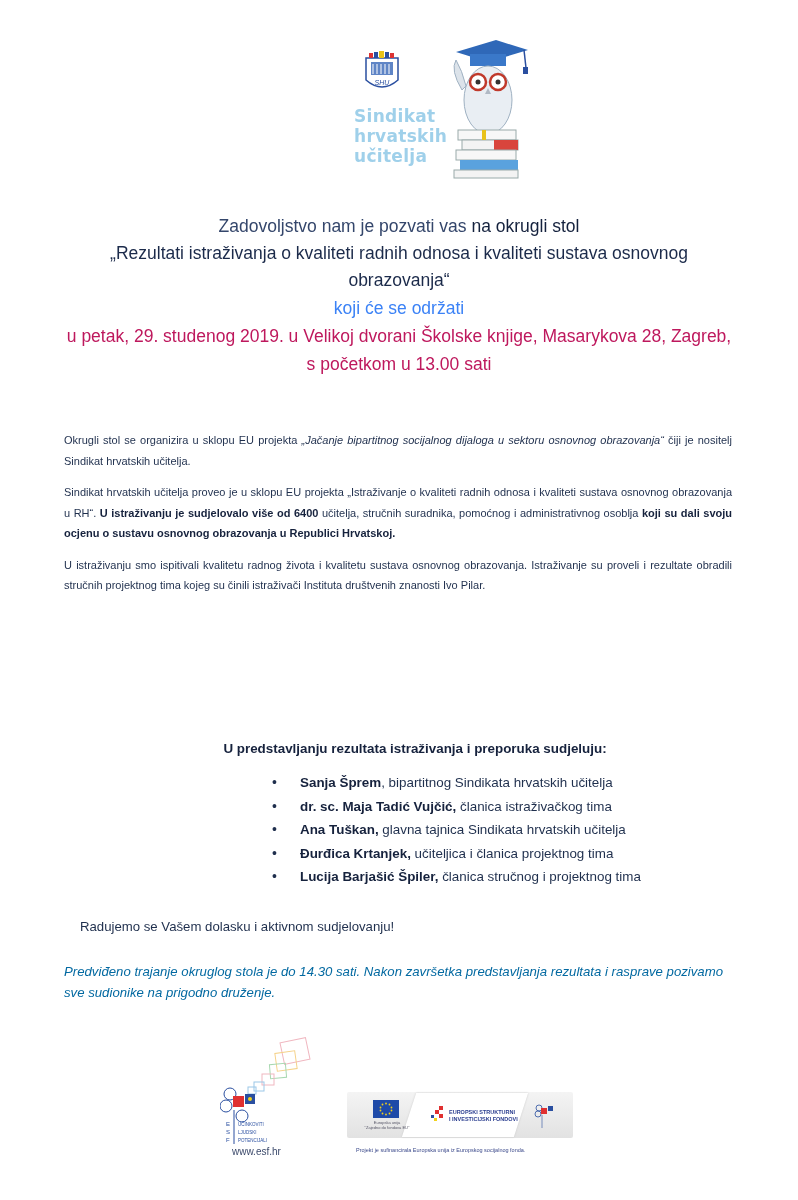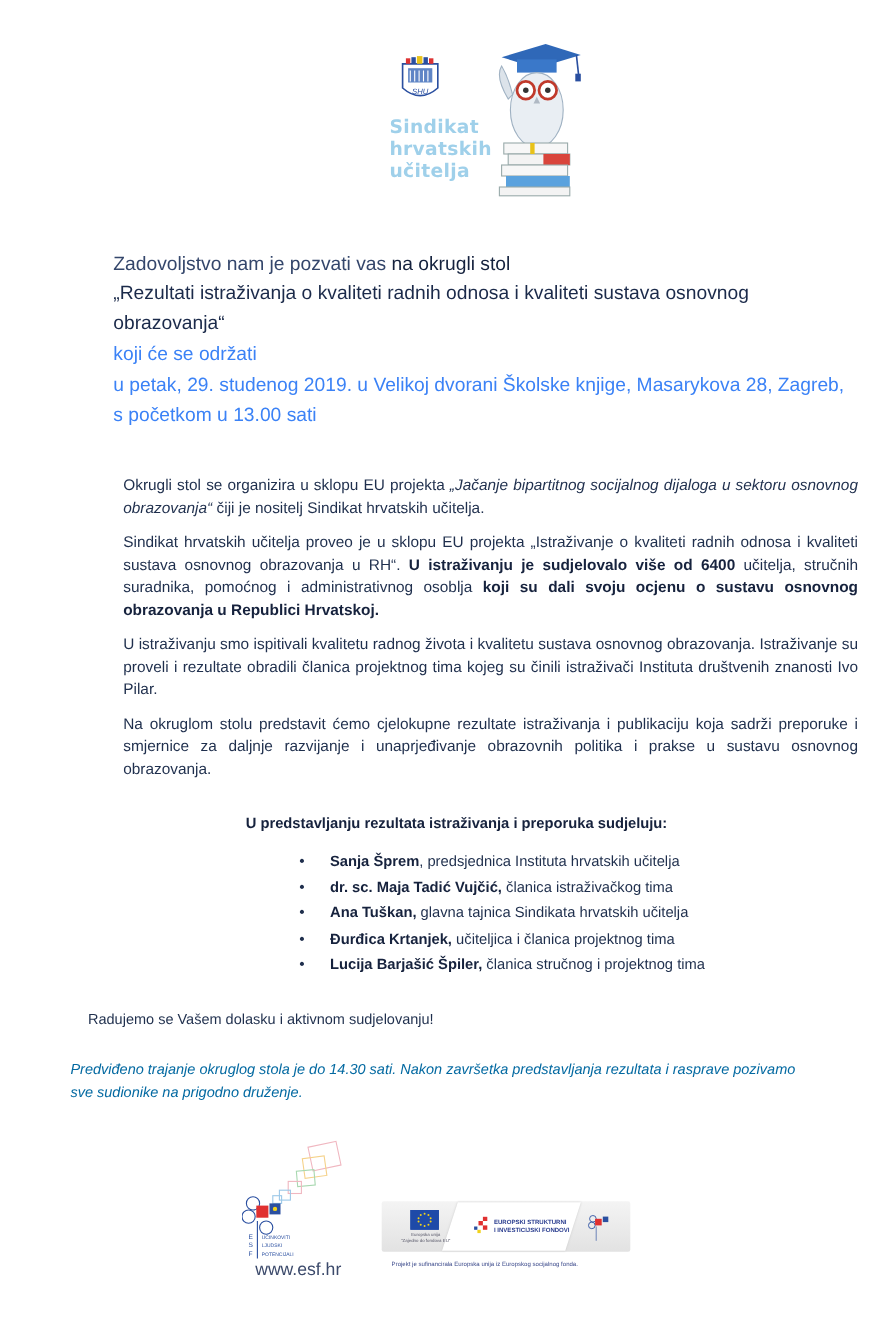--- a/index.html
+++ b/index.html
@@ -8,49 +8,49 @@
   .page { position: absolute; left: 0; top: 0; width: 798px; height: 1200px; }
 
   
   .logo { position: absolute; left: 330px; top: 28px; width: 180px; height: 150px; margin-left: 24px; }
   .crest { position: absolute; left: 10px; top: 22px; width: 36px; height: 44px; }
   .brand-text { position: absolute; left: 0; top: 78px; font-family: "DejaVu Sans", sans-serif;
                 font-size: 17px; line-height: 20px; color: #9fd0ea; font-weight: bold; letter-spacing: 0.3px; }
   .owl { position: absolute; left: 82px; top: 2px; width: 100px; height: 150px; }
 
   
-  .intro { position: absolute; left: 60px; width: 678px; top: 226px; color: #2b3a5c; margin-left: 43px; }
+  .intro { position: absolute; left: 60px; width: 678px; top: 213px; text-align: center; color: #2b3a5c; }
   .intro .l1 { font-size: 17.5px; line-height: 26px; color: #34466b; }
   .intro .l1 b { font-weight: normal; color: #14213d; }
   .intro .title { font-size: 17.5px; line-height: 27px; color: #1b2a4a; margin-top: 1px; }
   .intro .l3 { font-size: 17.5px; line-height: 28px; color: #3b82f6; }
-  .intro .when { font-size: 17.5px; line-height: 28px; color: #3b82f6; }
+  .intro .when { font-size: 17.5px; line-height: 28px; color: #be185d; }
 
   
   .body { position: absolute; left: 64px; width: 668px; top: 430px; font-family: "Liberation Sans", sans-serif;
-          font-size: 14px; line-height: 20.5px; color: #1f2f4d; text-align: justify; margin-left: 48px; }
+          font-size: 11px; line-height: 20.5px; color: #1f2f4d; text-align: justify; }
   .body p { margin: 0 0 11px 0; }
   .body i { font-style: italic; }
   .body b { font-weight: bold; color: #16223d; }
 
   .speakers-heading { position: absolute; left: 0; width: 798px; top: 741px; text-align: center;
                       font-size: 13.4px; font-weight: bold; color: #16223d; padding-left: 16px; }
   .speakers { position: absolute; left: 270px; top: 771px; margin: 0; padding: 0; list-style: none;
               font-size: 13.4px; line-height: 23.5px; color: #1f2f4d; }
   .speakers li { position: relative; padding-left: 30px; white-space: nowrap; }
   .speakers li::before { content: "\2022"; position: absolute; left: 2px; top: 0; font-size: 14px; color: #1f2f4d; }
   .speakers b { color: #16223d; }
 
   .closing { position: absolute; left: 80px; top: 919px; font-size: 13.2px; color: #1f2f4d; }
   .note { position: absolute; left: 64px; width: 680px; top: 962px; font-size: 13.2px; line-height: 20.5px;
           font-style: italic; color: #0369a1; }
 
   
   .esf-logo { position: absolute; left: 220px; top: 1032px; width: 110px; height: 130px; }
-  .esf-url { position: absolute; left: 232px; top: 1146px; font-size: 16px; color: #3c4a6b; }
+  .esf-url { position: absolute; left: 232px; top: 1146px; font-size: 10px; color: #3c4a6b; }
   .banner { position: absolute; left: 347px; top: 1092px; width: 226px; height: 46px;
             background: linear-gradient(180deg, #f4f4f4, #e2e2e2); border-radius: 2px; }
   .banner .white { position: absolute; left: 62px; top: 1px; width: 112px; height: 44px; background: #ffffff;
                    transform: skewX(-18deg); box-shadow: 0 0 2px #c8c8c8; }
   .eu-flag { position: absolute; left: 26px; top: 8px; width: 26px; height: 18px; background: #1e4aa8; }
   .eu-cap { position: absolute; left: 10px; top: 28px; font-size: 4px; color: #556; width: 60px; text-align: center; line-height: 5px; }
   .esif-text { position: absolute; left: 102px; top: 17px; font-size: 5.5px; line-height: 7px; color: #2a3d8f; font-weight: bold; }
   .esif-mark { position: absolute; left: 82px; top: 14px; width: 16px; height: 16px; }
   .mini-esf { position: absolute; left: 186px; top: 8px; width: 24px; height: 30px; }
   .banner-caption { position: absolute; left: 356px; top: 1147px; font-size: 5.5px; color: #3c4a8b; }
@@ -109,27 +109,26 @@
   <div class="intro">
     <div class="l1"><span>Zadovoljstvo nam je pozvati vas </span><b>na okrugli stol</b></div>
     <div class="title">„Rezultati istraživanja o kvaliteti radnih odnosa i kvaliteti sustava osnovnog obrazovanja“</div>
     <div class="l3">koji će se održati</div>
     <div class="when">u petak, 29. studenog 2019. u Velikoj dvorani Školske knjige, Masarykova 28, Zagreb, s početkom u 13.00 sati</div>
   </div>
 
   <div class="body">
     <p><span>Okrugli stol se organizira u sklopu EU projekta </span><i>„Jačanje bipartitnog socijalnog dijaloga u sektoru osnovnog obrazovanja“</i><span> čiji je nositelj Sindikat hrvatskih učitelja.</span></p>
     <p><span>Sindikat hrvatskih učitelja proveo je u sklopu EU projekta „Istraživanje o kvaliteti radnih odnosa i kvaliteti sustava osnovnog obrazovanja u RH“. </span><b>U istraživanju je sudjelovalo više od 6400</b><span> učitelja, stručnih suradnika, pomoćnog i administrativnog osoblja </span><b>koji su dali svoju ocjenu o sustavu osnovnog obrazovanja u Republici Hrvatskoj.</b></p>
-    <p>U istraživanju smo ispitivali kvalitetu radnog života i kvalitetu sustava osnovnog obrazovanja. Istraživanje su proveli i rezultate obradili članica projektnog tima kojeg su činili istraživači Instituta društvenih znanosti Ivo Pilar.</p>
-    <p>Na okruglom stolu predstavit ćemo cjelokupne rezultate istraživanja i publikaciju koja sadrži preporuke i smjernice za daljnje razvijanje i unaprjeđivanje obrazovnih politika i prakse u sustavu osnovnog obrazovanja.</p>
+    <p>U istraživanju smo ispitivali kvalitetu radnog života i kvalitetu sustava osnovnog obrazovanja. Istraživanje su proveli i rezultate obradili stručnih projektnog tima kojeg su činili istraživači Instituta društvenih znanosti Ivo Pilar.</p>
   </div>
 
   <div class="speakers-heading">U predstavljanju rezultata istraživanja i preporuka sudjeluju:</div>
   <ul class="speakers">
-    <li><b>Sanja Šprem</b><span>, predsjednica Instituta hrvatskih učitelja</span></li>
+    <li><b>Sanja Šprem</b><span>, bipartitnog Sindikata hrvatskih učitelja</span></li>
     <li><b>dr. sc. Maja Tadić Vujčić,</b><span> članica istraživačkog tima</span></li>
     <li><b>Ana Tuškan,</b><span> glavna tajnica Sindikata hrvatskih učitelja</span></li>
     <li><b>Đurđica Krtanjek,</b><span> učiteljica i članica projektnog tima</span></li>
     <li><b>Lucija Barjašić Špiler,</b><span> članica stručnog i projektnog tima</span></li>
   </ul>
 
   <div class="closing">Radujemo se Vašem dolasku i aktivnom sudjelovanju!</div>
   <div class="note">Predviđeno trajanje okruglog stola je do 14.30 sati. Nakon završetka predstavljanja rezultata i rasprave pozivamo sve sudionike na prigodno druženje.</div>
 
   <div class="esf-logo">

